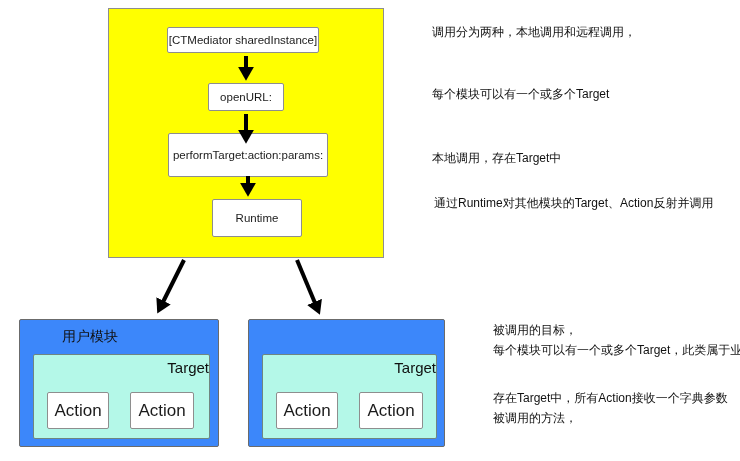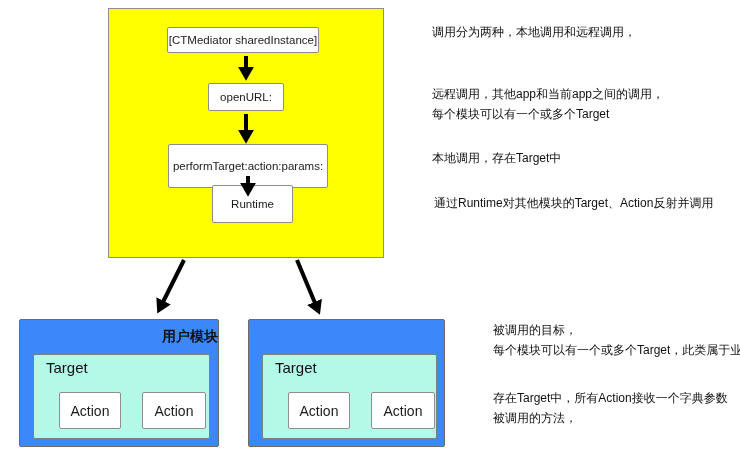--- a/index.html
+++ b/index.html
@@ -30,22 +30,22 @@
     border-radius: 2px;
     display: flex;
     align-items: center;
     justify-content: center;
     font-size: 11.5px;
     color: #1b1b1b;
     white-space: nowrap;
   }
   .n1 { left: 167px; top: 27px;  width: 152px; height: 26px; }
   .n2 { left: 208px; top: 83px;  width: 76px;  height: 28px; text-align: center; }
-  .n3 { left: 168px; top: 144px; width: 160px; height: 44px; }
-  .n4 { left: 212px; top: 185px; width: 81px;  height: 38px; }
+  .n3 { left: 168px; top: 133px; width: 160px; height: 44px; }
+  .n4 { left: 212px; top: 199px; width: 90px;  height: 38px; }
 
   
   .arrows {
     position: absolute;
     left: 0; top: 0;
     width: 740px; height: 461px;
     pointer-events: none;
   }
 
   
@@ -56,55 +56,55 @@
     background: var(--module-bg, #3c87fa);
     border: 1px solid #6b6b6b;
     border-radius: 2px;
   }
   .m1 { left: 19px;  width: 200px; }
   .m2 { left: 248px; width: 197px; }
   .module-title {
     position: absolute;
     top: 8px; left: 0;
     width: 100%;
-    text-align: right;
+    text-align: left;
     font-size: 14px;
-    font-weight: 700;
+    font-weight: 400;
     color: #101010;
+    padding-left: 42px;
   }
   .target {
     position: absolute;
     left: 13px; top: 34px;
     width: 177px; height: 85px;
     background: var(--target-bg, #b4f8e8);
     border: 1px solid #6f8680;
     border-radius: 2px;
   }
   .m2 .target { width: 175px; }
   .target-title {
     position: absolute;
-    top: 4px; left: 12px;
+    top: 4px; left: 0;
     width: 100%;
-    text-align: left;
+    text-align: right;
     font-size: 15px;
     color: #101010;
   }
   .action {
     position: absolute;
     top: 37px;
     height: 37px;
     background: var(--node-bg, #ffffff);
     border: 1px solid var(--border-gray, #8e8e8e);
     border-radius: 2px;
     display: flex;
     align-items: center;
     justify-content: center;
-    font-size: 14px;
+    font-size: 17px;
     color: #1b1b1b;
-    margin-left: 12px;
   }
   .act-a { left: 13px; width: 62px; }
   .act-b { left: 96px; width: 64px; }
 
   
   .ann {
     position: absolute;
     font-size: 12px;
     line-height: 20px;
     color: #111111;
@@ -157,21 +157,20 @@
       <div class="target-title">Target</div>
       <div class="action act-a">Action</div>
       <div class="action act-b">Action</div>
     </div>
   </div>
 
   <div class="ann a1">
     <div>调用分为两种，本地调用和远程调用，</div>
   </div>
   <div class="ann a2">
-    <div>远程调用，其他app和当前app之间的调用，</div>
     <div>每个模块可以有一个或多个Target</div>
   </div>
   <div class="ann a3">
     <div>本地调用，存在Target中</div>
   </div>
   <div class="ann a4">
     <div>通过Runtime对其他模块的Target、Action反射并调用</div>
   </div>
   <div class="ann a5">
     <div>被调用的目标，</div>

